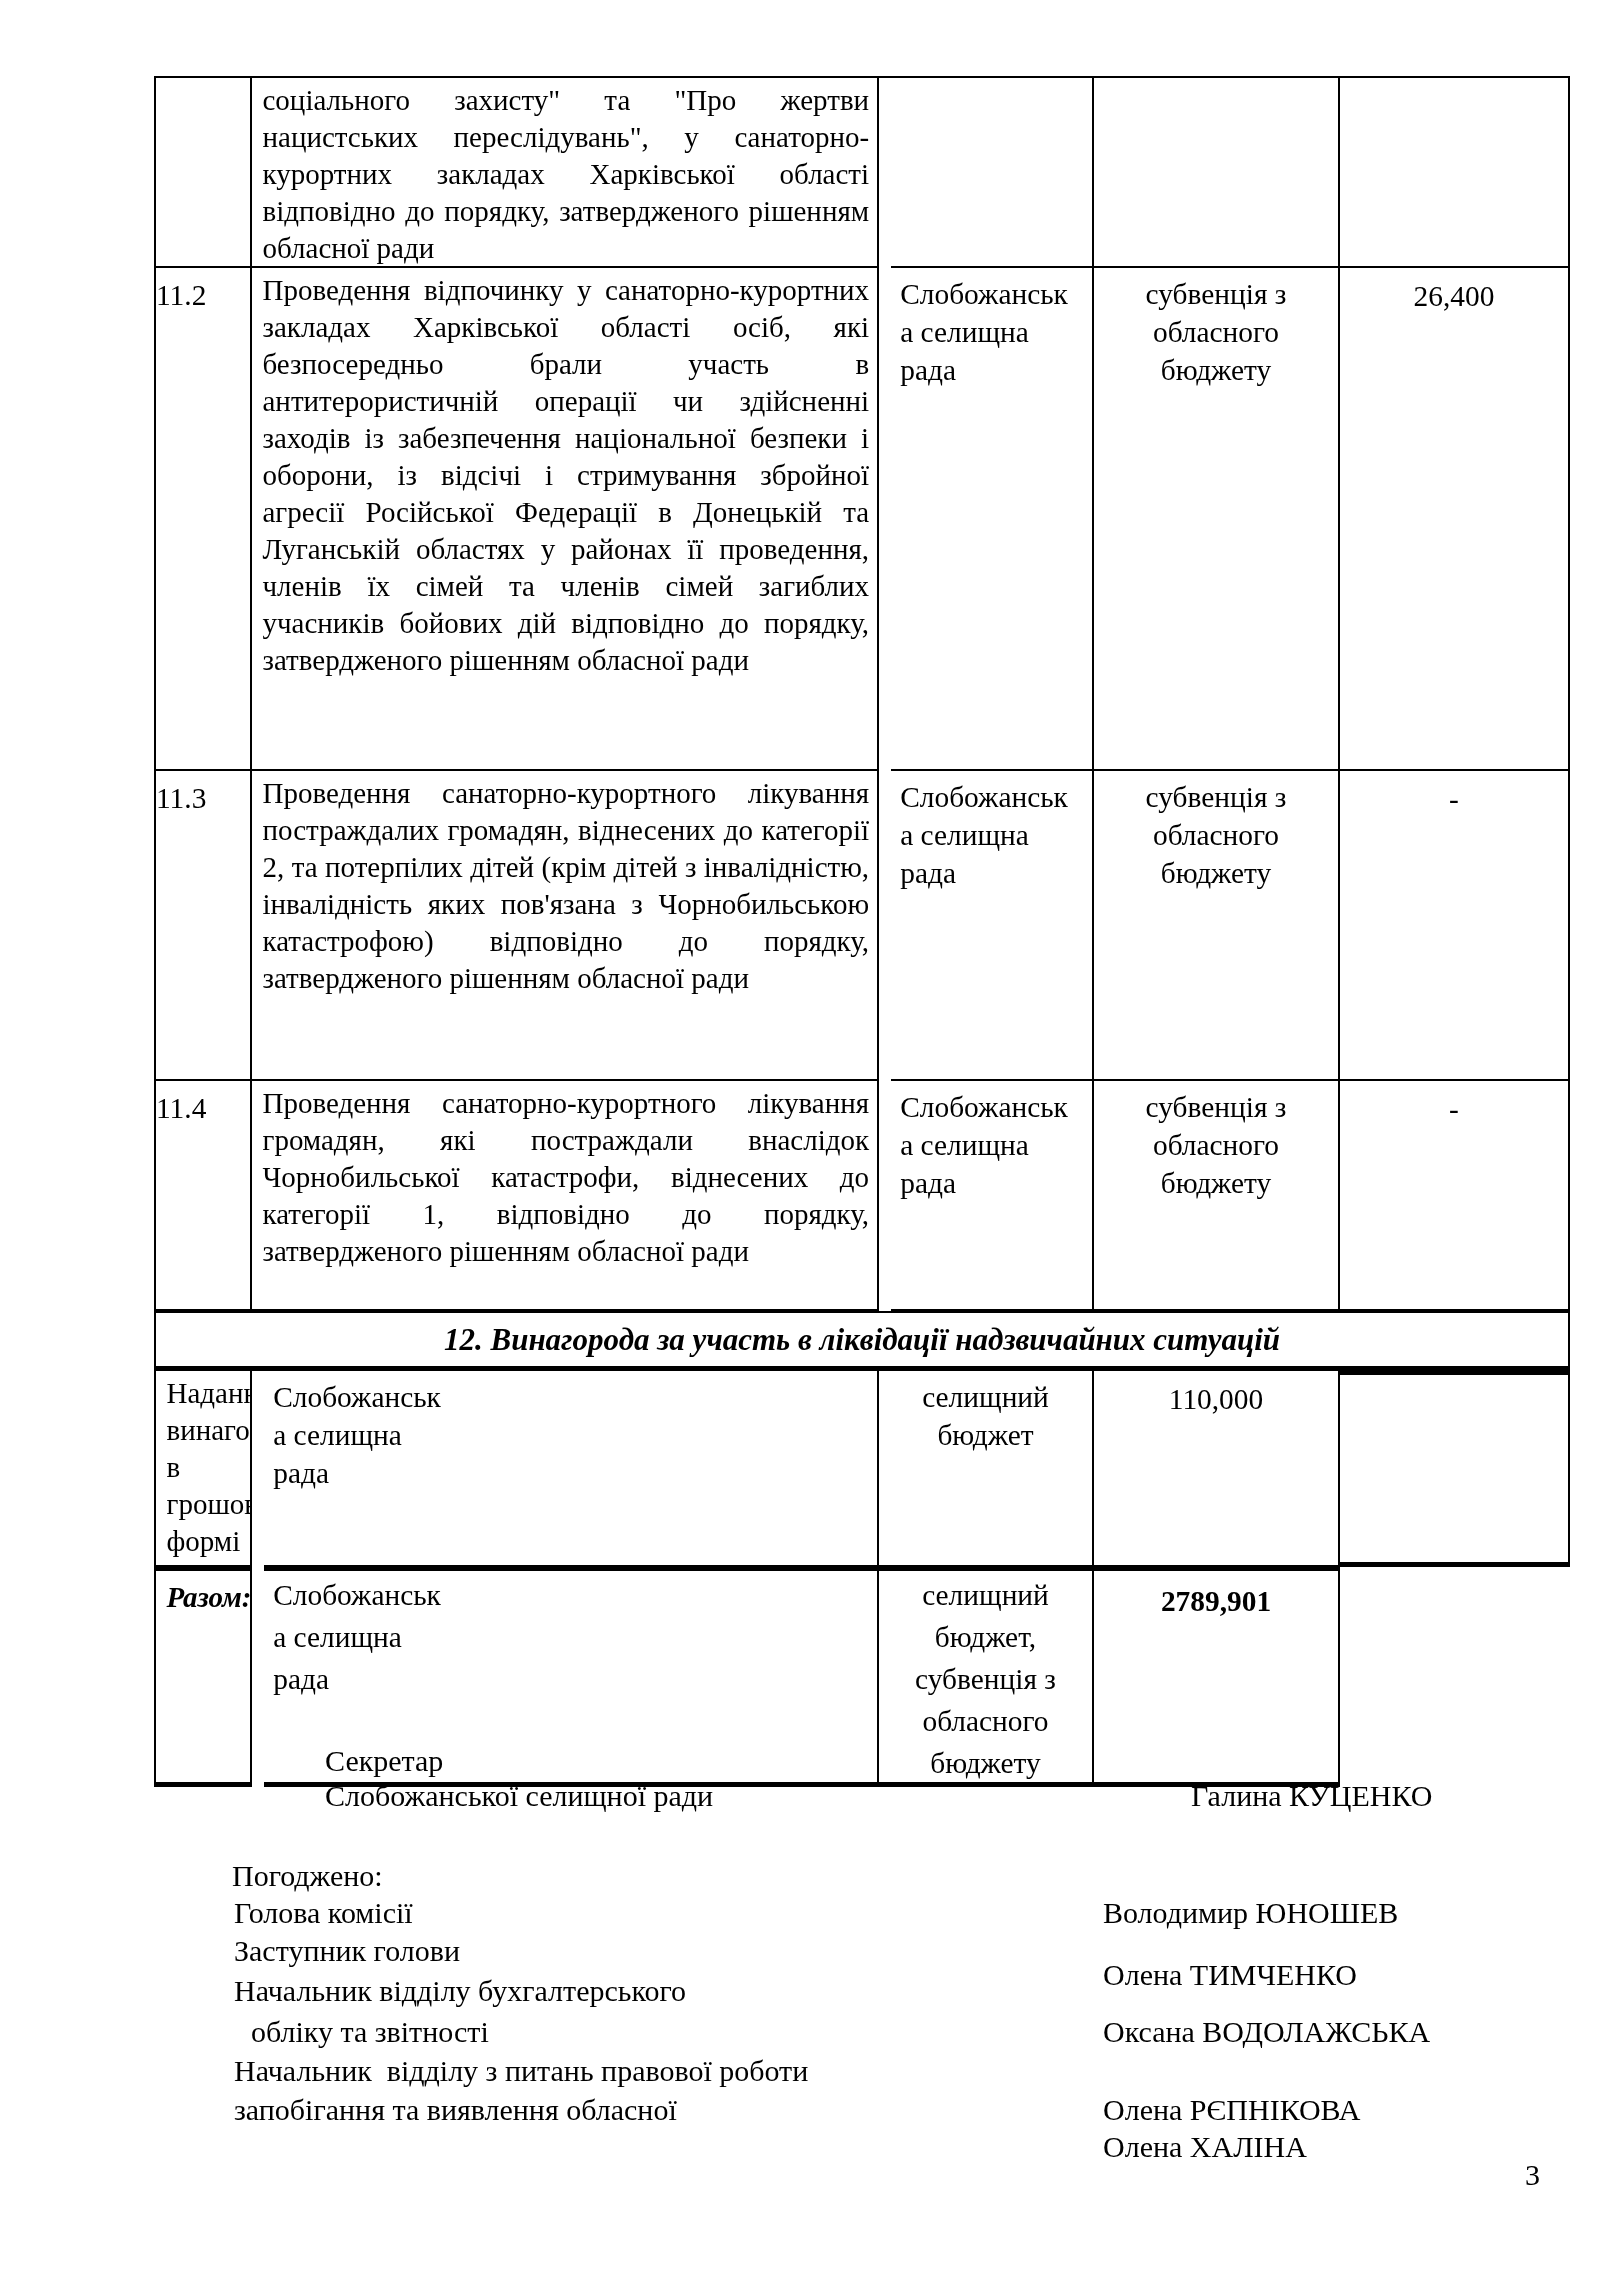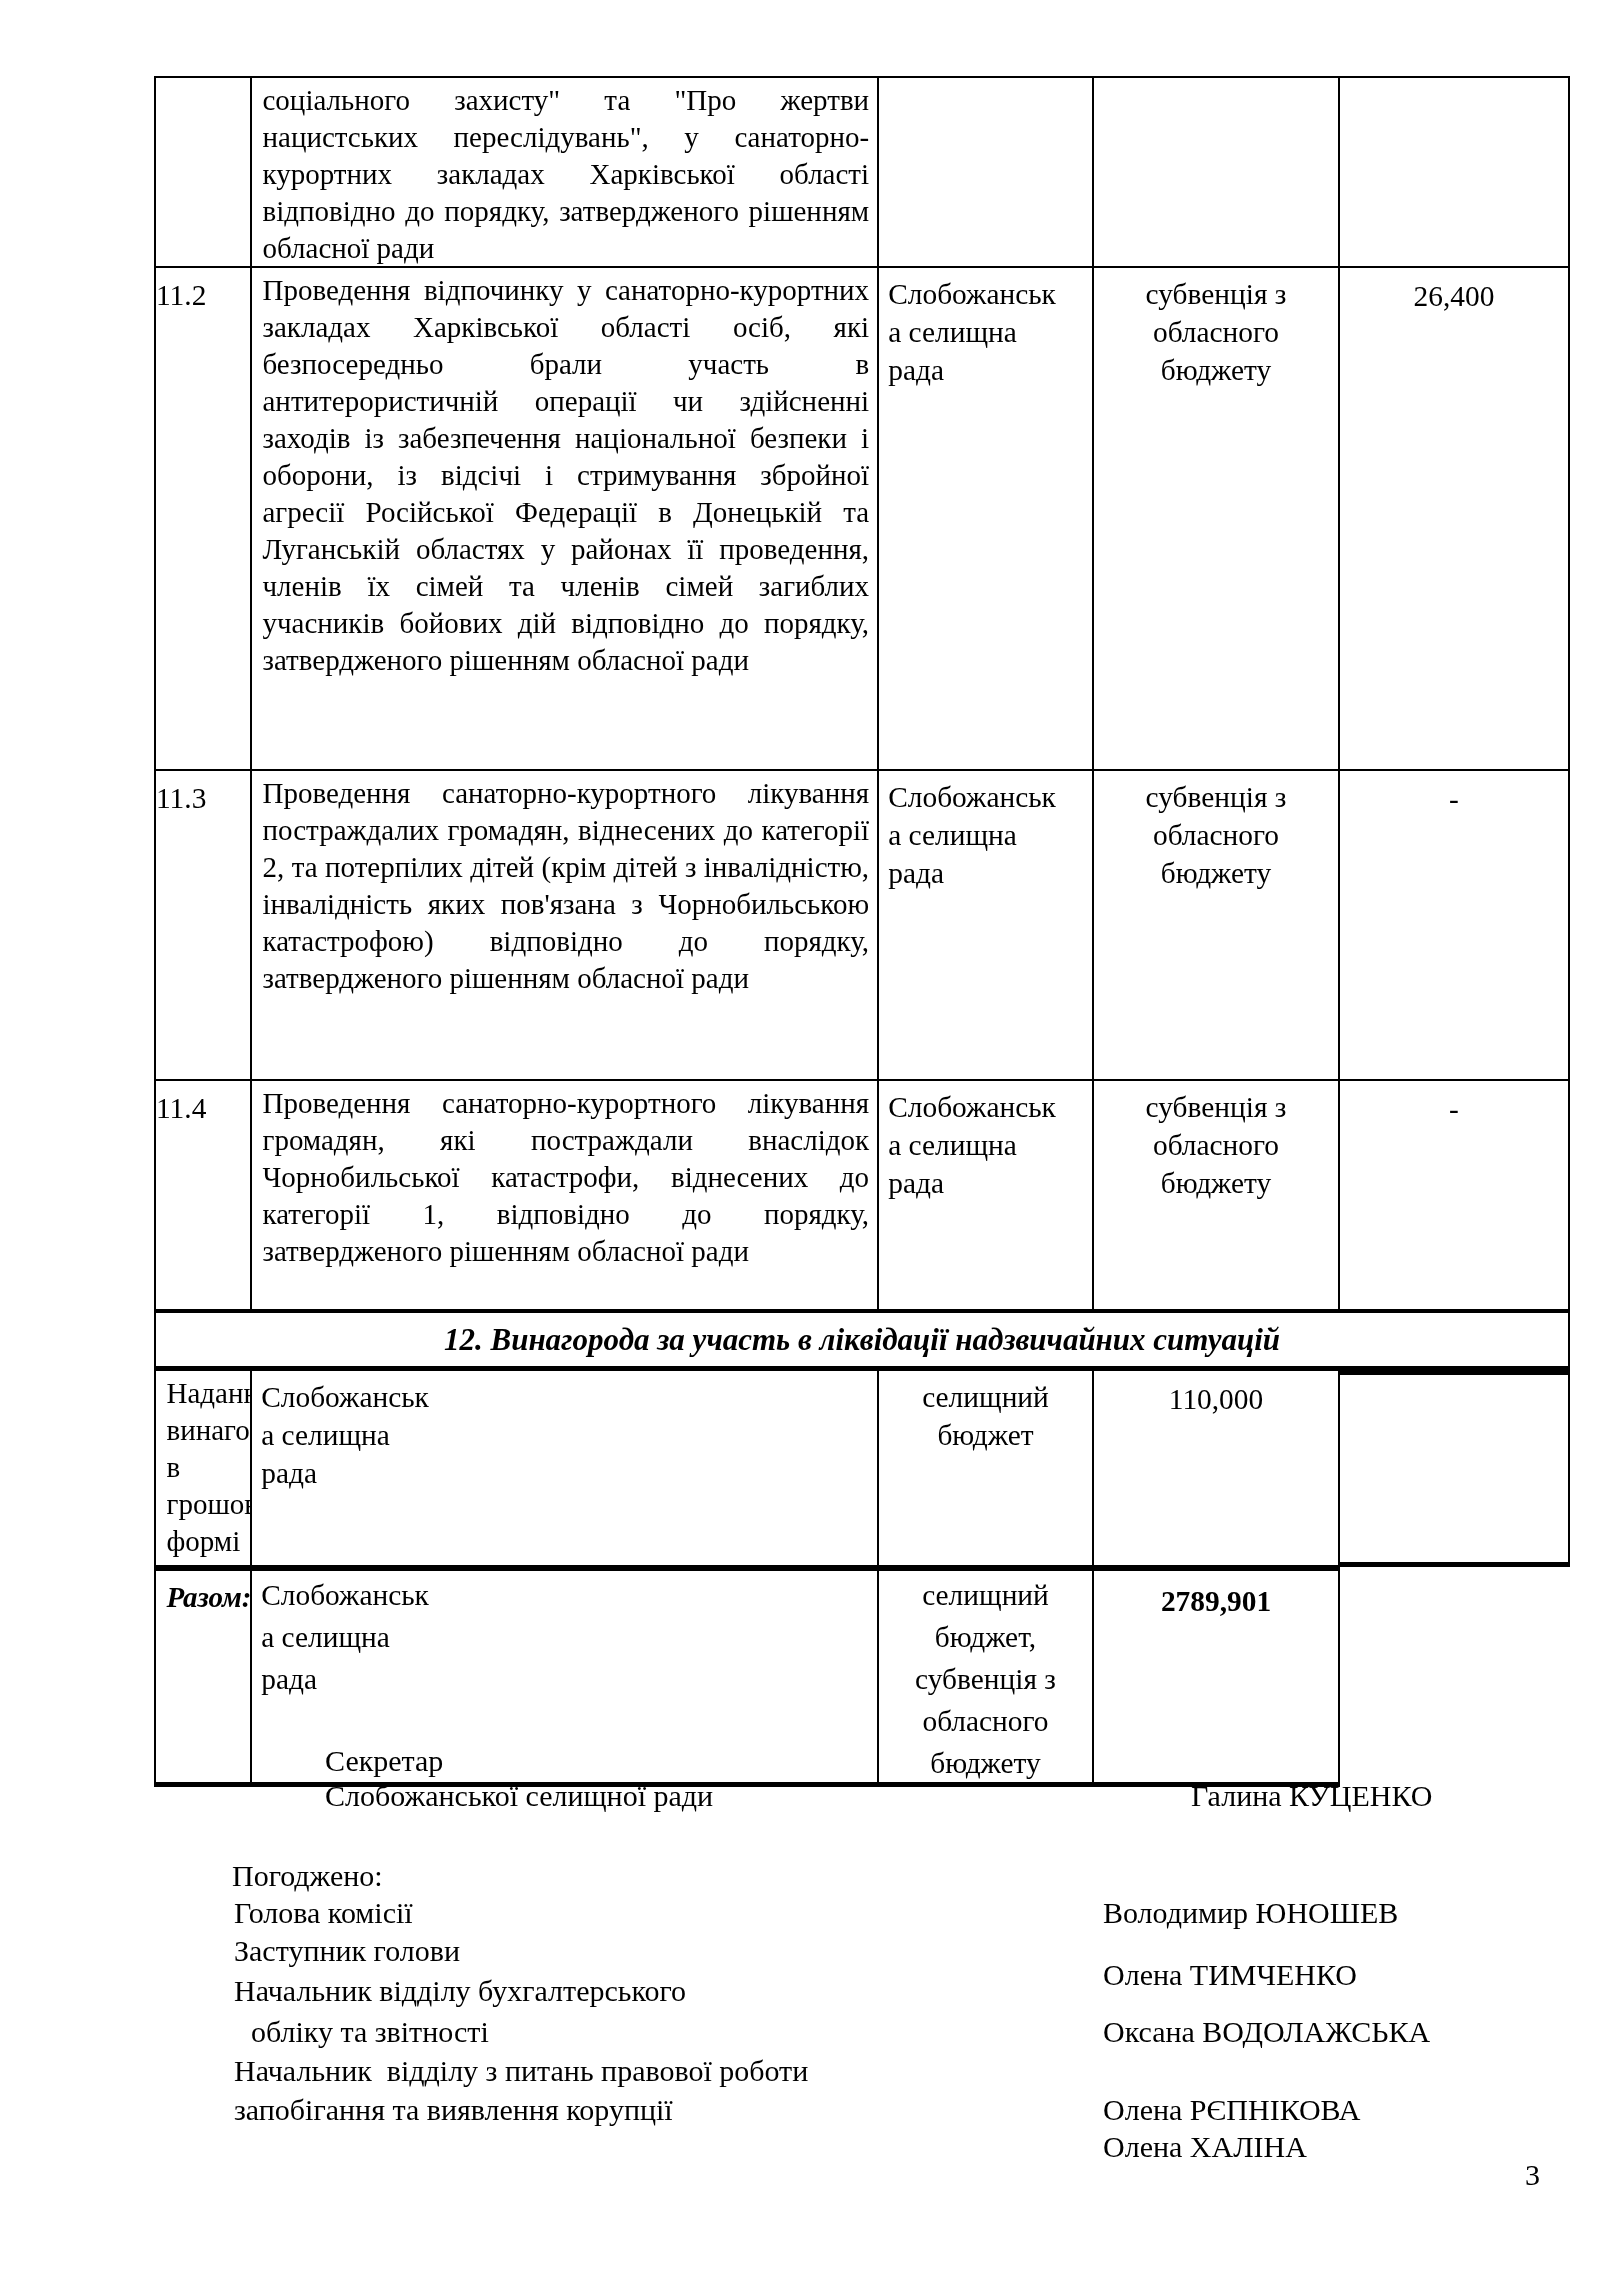--- a/index.html
+++ b/index.html
@@ -27,21 +27,21 @@
   .cell {
     box-sizing: border-box;
     border-right: 2px solid #000;
     border-bottom: 2.6px solid #000;
     overflow: hidden;
     font-size: 29.4px;
     line-height: 38px;
   }
   .col-num  { text-align: left; padding-top: 7.9px; }
   .col-desc { text-align: justify; padding: 3.9px 7.9px 0 10.5px; font-size: 29px; line-height: 37px; }
-  .col-exec { padding: 6.5px 3.9px 0 9.2px; white-space: pre-line; }
+  .col-exec { padding: 6.5px 3.9px 0 9.2px; white-space: pre-line; margin-left: 12px; }
   .col-src  { text-align: center; padding-top: 6.5px; white-space: pre-line; }
   .col-amt  { text-align: center; padding-top: 9.2px; }
 
   .cell.section {
     grid-column: 1 / -1;
     text-align: center;
     font-weight: bold;
     font-style: italic;
     font-size: 31px;
     border-top: 2.6px solid #000;
@@ -146,21 +146,21 @@
   <div class="sig" style="left:234px;  top:1932px;">Заступник голови</div>
   <div class="sig" style="left:1103px; top:1932px;margin-top:24px;">Олена ТИМЧЕНКО</div>
 
   <div class="sig" style="left:234px;  top:1972px;">Начальник відділу бухгалтерського</div>
 
   <div class="sig" style="left:251px;  top:2013px;">обліку та звітності</div>
   <div class="sig" style="left:1103px; top:2013px;">Оксана ВОДОЛАЖСЬКА</div>
 
   <div class="sig" style="left:234px;  top:2052px;">Начальник  відділу з питань правової роботи</div>
 
-  <div class="sig" style="left:234px;  top:2091px;">запобігання та виявлення корупції</div>
+  <div class="sig" style="left:234px;  top:2091px;">запобігання та виявлення обласної</div>
   <div class="sig" style="left:1103px; top:2091px;">Олена РЄПНІКОВА</div>
 
   <div class="sig" style="left:1103px; top:2128px;">Олена ХАЛІНА</div>
 
   <div class="pagenum">3</div>
 
 </div>
 
 
 </body></html>

